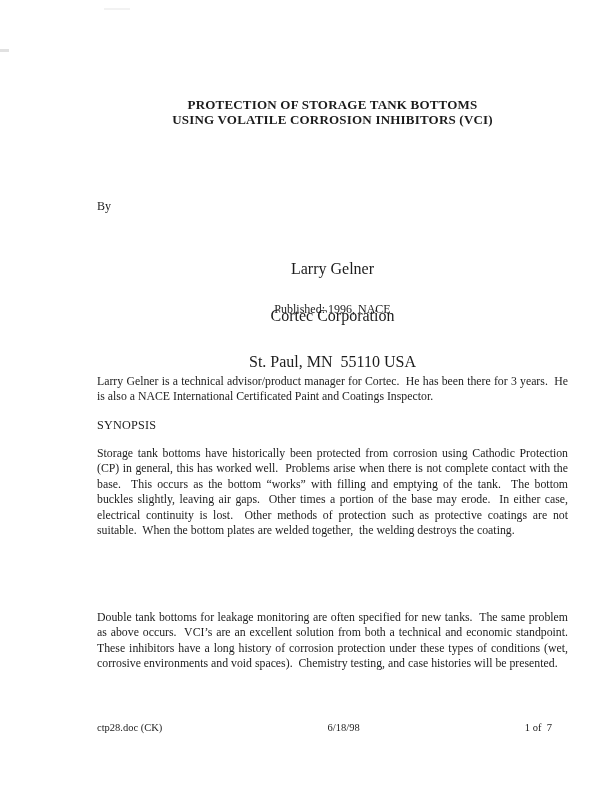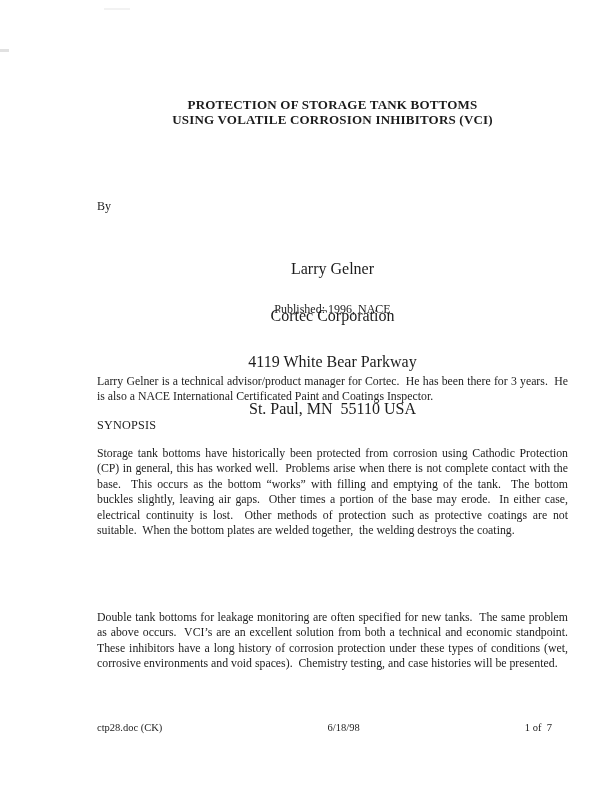--- a/index.html
+++ b/index.html
@@ -109,21 +109,20 @@
   <header class="title-block">
     <div>PROTECTION OF STORAGE TANK BOTTOMS</div>
     <div>USING VOLATILE CORROSION INHIBITORS (VCI)</div>
   </header>
 
   <div class="byline">By</div>
 
   <div class="author-block">
     <div>Larry Gelner</div>
     <div>Cortec Corporation</div>
-    <div>4119 White Bear Parkway</div>
     <div>St. Paul, MN  55110 USA</div>
   </div>
 
   <div class="pub-block">
     <div>Published: 1996, NACE</div>
   </div>
 
   <p class="bio">Larry Gelner is a technical advisor/product manager for Cortec.  He has been there for 3 years.  He is also a NACE International Certificated Paint and Coatings Inspector.</p>
 
   <h2 class="synopsis">SYNOPSIS</h2>

